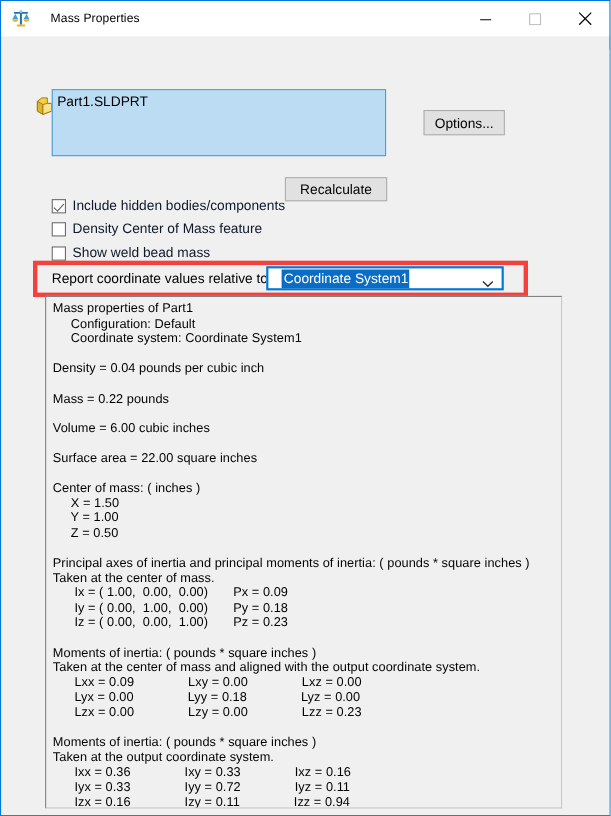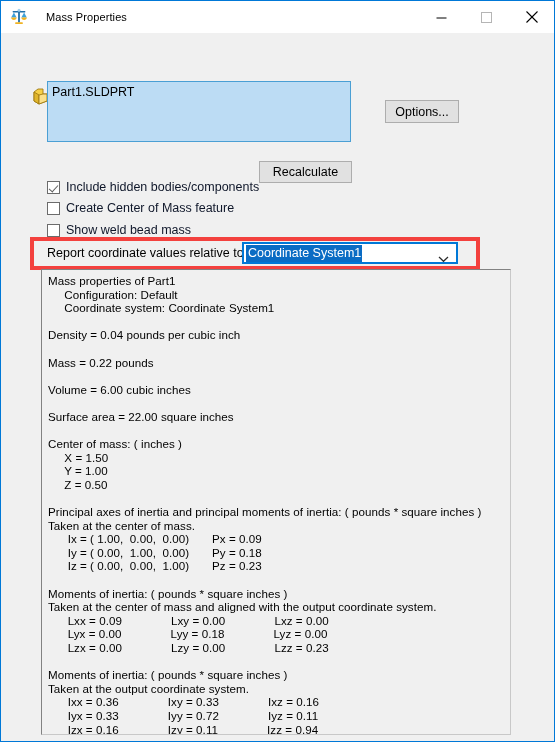--- a/index.html
+++ b/index.html
@@ -185,21 +185,21 @@
     width: 216px;
     height: 22px;
     box-sizing: border-box;
     background: #ffffff;
     border: 2px solid #0078d7;
     display: flex;
     align-items: center;
     cursor: default;
   }
   .combo-value {
-    margin-left: 2px;
+    margin-left: 12px;
     padding: 1px 1px 1px 2px;
     background: #0a6cc4;
     color: #ffffff;
     font-size: 12.5px;
     line-height: 15px;
     white-space: nowrap;
   }
   .combo-caret {
     position: absolute;
     right: 7px;
@@ -300,21 +300,21 @@
     <div class="btn btn-options">Options...</div>
 
     <div class="btn btn-recalc">Recalculate</div>
 
     <label class="cbrow r1">
       <span class="cbox checked"></span>
       <span>Include hidden bodies/components</span>
     </label>
     <label class="cbrow r2">
       <span class="cbox"></span>
-      <span>Create Center of Mass feature</span>
+      <span>Density Center of Mass feature</span>
     </label>
     <label class="cbrow r3">
       <span class="cbox"></span>
       <span>Show weld bead mass</span>
     </label>
 
     <span class="report-label">Report coordinate values relative to:</span>
 
     <div class="combo">
       <span class="combo-value">Coordinate System1</span>

